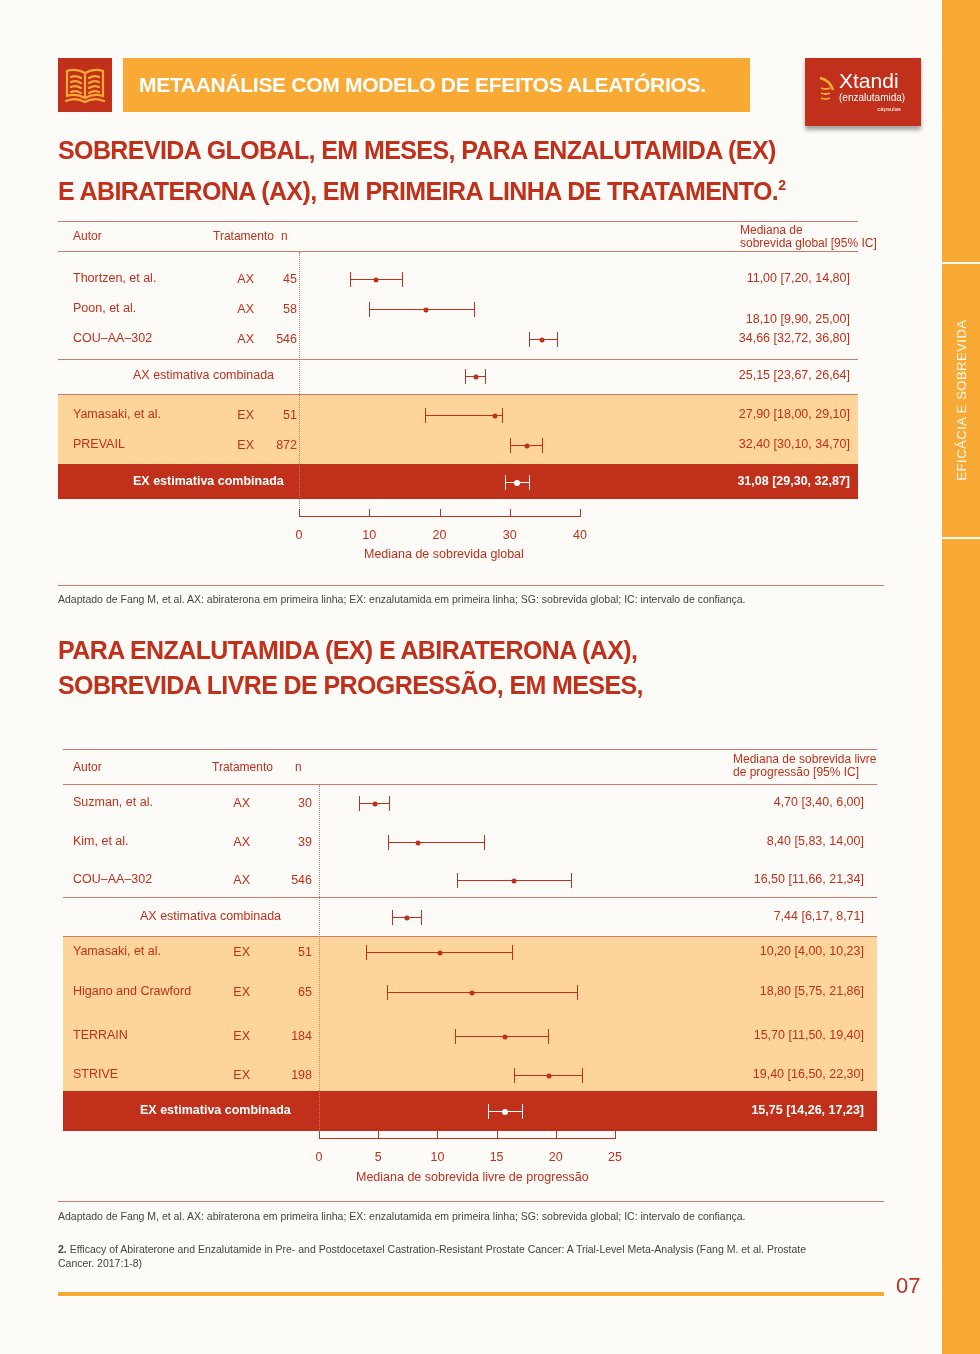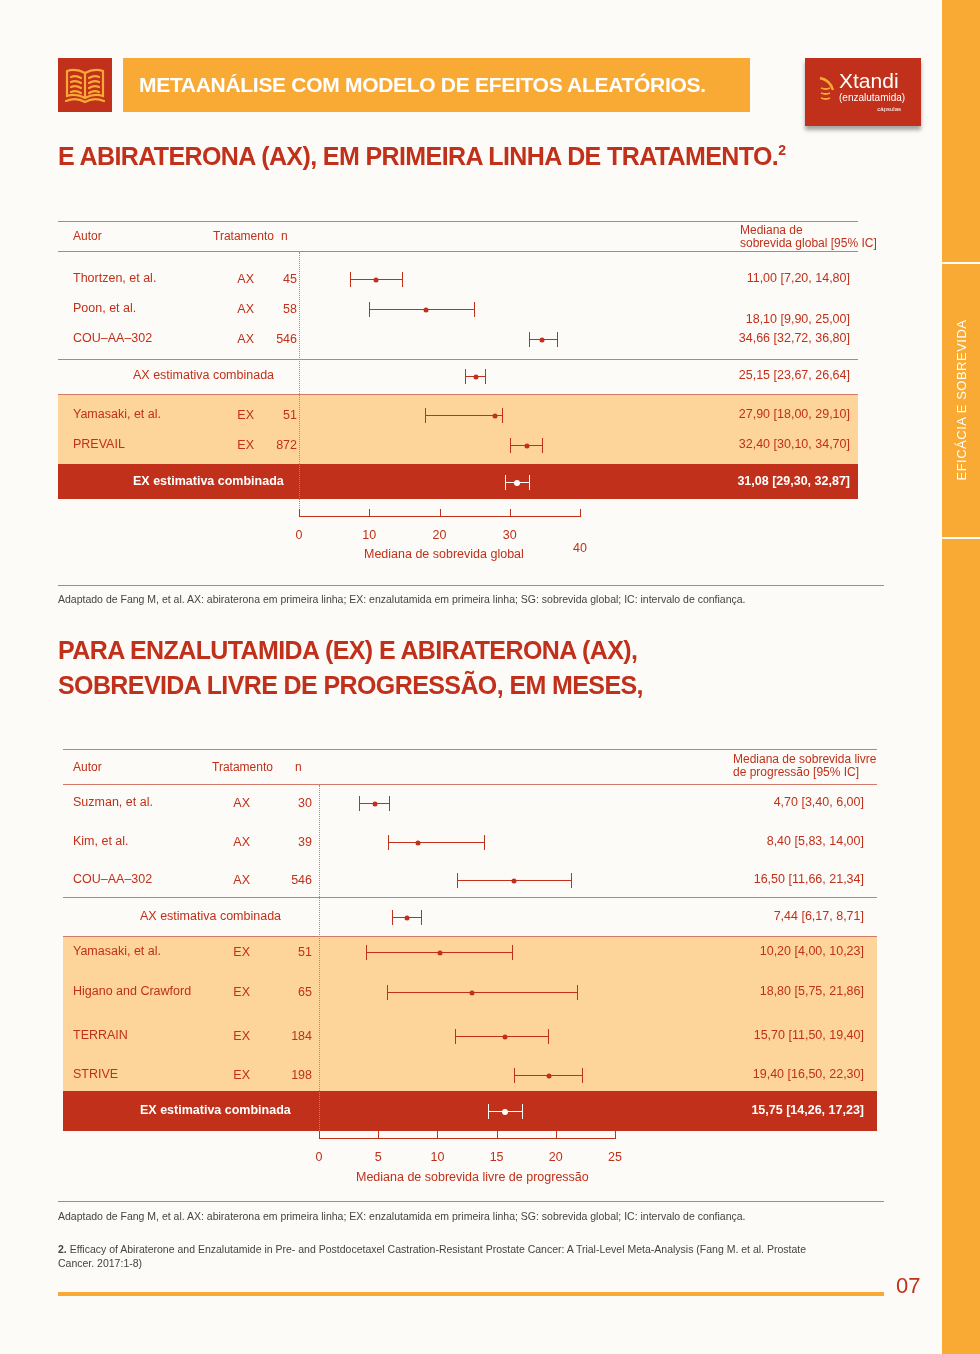--- a/index.html
+++ b/index.html
@@ -70,20 +70,21 @@
   <svg class="mark" width="18" height="26" viewBox="0 0 18 26">
     <path d="M2 2 Q12 4 15 14" stroke="#F9AA34" stroke-width="2.5" fill="none"></path>
     <path d="M3 12 Q8 14 12 12 M3 17 Q8 19 12 17 M3 22 Q8 24 12 22" stroke="#F9AA34" stroke-width="1.8" fill="none"></path>
   </svg>
   <span class="brand">Xtandi</span>
   <span class="generic">(enzalutamida)</span>
   <span class="form">cápsulas</span>
 </div>
 
 <div class="abs title" style="top:133px">
+  <div>SOBREVIDA GLOBAL, EM MESES, PARA ENZALUTAMIDA (EX)</div>
   <div><span>E ABIRATERONA (AX), EM PRIMEIRA LINHA DE TRATAMENTO.</span><sup>2</sup></div>
 </div>
 
 <div id="chart1" class="abs" style="left:0;top:0;width:940px;height:620px">
   <div class="abs hline" style="left:58px;top:221px;width:800px"></div>
   <div class="abs hdr" style="left:73px;top:230px">Autor</div>
   <div class="abs hdr" style="left:213px;top:230px">Tratamento</div>
   <div class="abs hdr" style="left:281px;top:230px">n</div>
   <div class="abs hdr" style="left:740px;top:224px">
     <div>Mediana de</div>
@@ -139,21 +140,21 @@
       <div class="ticks" style="position: relative;">
         <div class="tick" style="left: 0px; top: -7px;"></div>
         <div class="ticklab" style="left: 0px;">0</div>
         <div class="tick" style="left: 70.25px; top: -7px;"></div>
         <div class="ticklab" style="left: 70.25px;">10</div>
         <div class="tick" style="left: 140.5px; top: -7px;"></div>
         <div class="ticklab" style="left: 140.5px;">20</div>
         <div class="tick" style="left: 210.75px; top: -7px;"></div>
         <div class="ticklab" style="left: 210.75px;">30</div>
         <div class="tick" style="left: 281px; top: -7px;"></div>
-        <div class="ticklab" style="left: 281px; margin-top: 13px;">40</div>
+        <div class="ticklab" style="left: 281px;">40</div>
       </div>
     </div>
   <div class="abs axislabel" style="left:364px;top:547px">Mediana de sobrevida global</div>
   <div class="abs hline" style="left:58px;top:585px;width:826px"></div>
 </div>
 <div class="abs foot" style="top:593px">Adaptado de Fang M, et al. AX: abiraterona em primeira linha; EX: enzalutamida em primeira linha; SG: sobrevida global; IC: intervalo de confiança.</div>
 
 <div class="abs title" style="top:633px">
   <div>PARA ENZALUTAMIDA (EX) E ABIRATERONA (AX),</div>
   <div>SOBREVIDA LIVRE DE PROGRESSÃO, EM MESES,</div>

